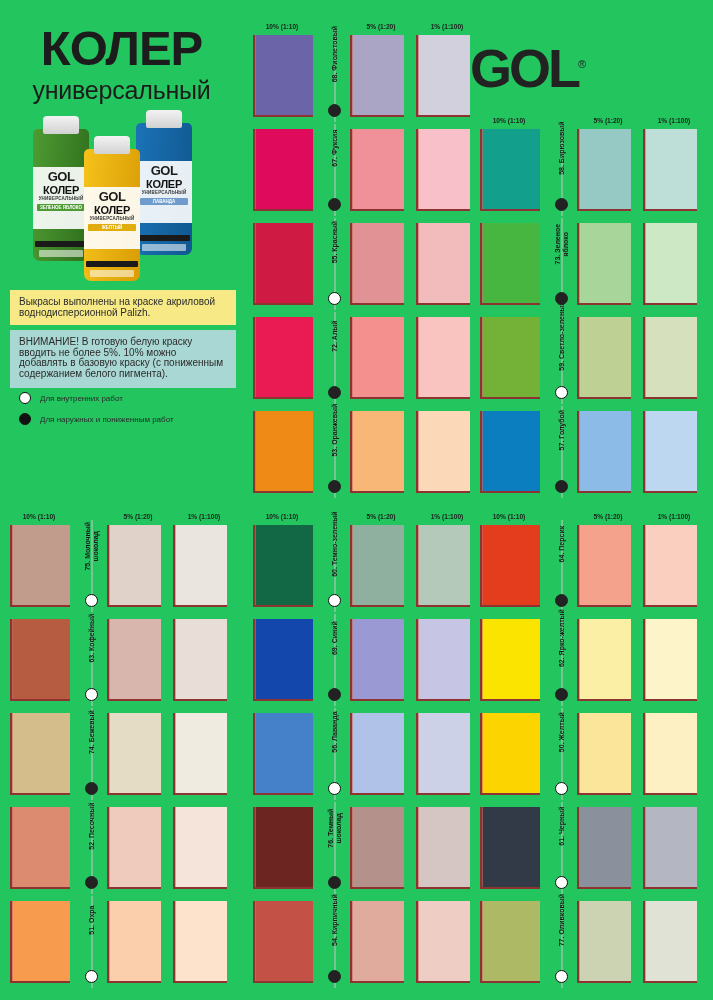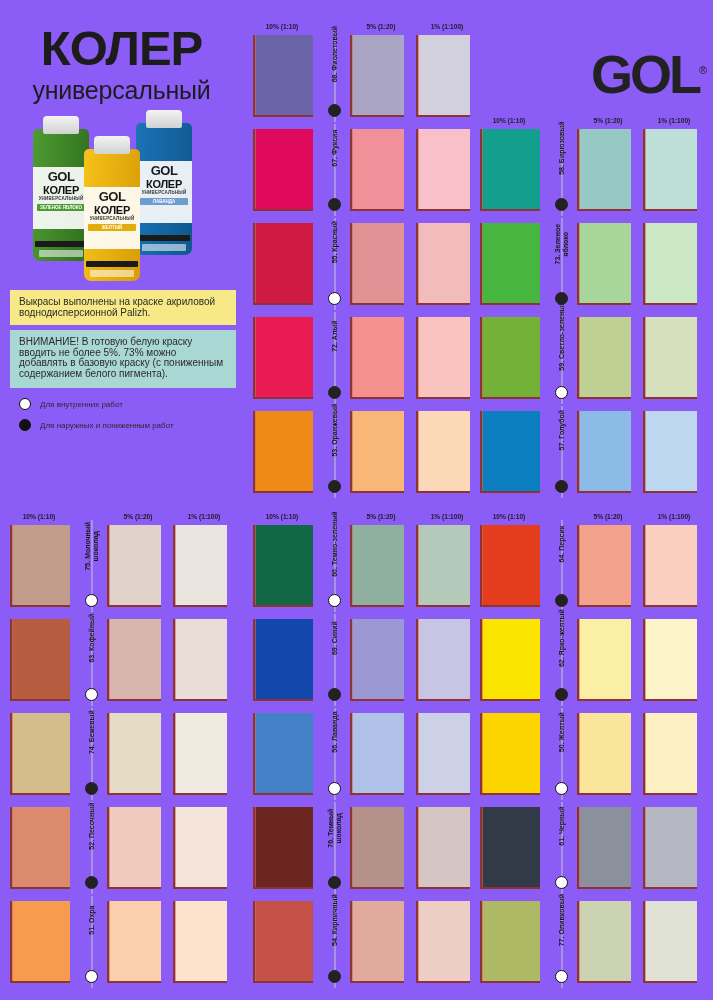--- a/index.html
+++ b/index.html
@@ -2,21 +2,21 @@
 <html><head>
 <meta charset="utf-8">
 <style>
   * { box-sizing: border-box; margin: 0; padding: 0; }
   html, body {
     width: 713px; height: 1000px;
     background: #ffffff;
     font-family: "Liberation Sans", sans-serif;
     overflow: hidden;
   }
-  .page { position: relative; width: 713px; height: 1000px; background:#8b5cf6; }
+  .page { position: relative; width: 713px; height: 1000px; background:#22c55e; }
 
   
   .brand { position:absolute; left:0; top:0; width:243px; height:500px; }
   .brand-title {
     font-size: 49px; font-weight: 700; letter-spacing: -1px;
     text-align:center; color:#1c1c1c; line-height:1; margin-top:24px;
     font-family:"Liberation Sans", sans-serif;
   }
   .brand-sub {
     font-size: 25px; font-weight: 400; text-align:center;
@@ -62,31 +62,31 @@
   #bottle-yellow{ left:84px; top:36px; background:linear-gradient(95deg,#f5c21a,#d99c06); z-index:3; }
   #bottle-blue  { left:136px; top:10px; background:linear-gradient(95deg,#1b73b7,#10578f); }
 
   
   .notes { position:absolute; left:10px; top:290px; width:226px; }
   .note { padding:7px 9px; font-size:10px; line-height:10.5px; color:#2b2b2b; }
   .note-yellow { background:#f7ea86; }
   .note-pink   { background:#f3b4bd; margin-top:5px; }
   .note-teal   { background:#a9d7d3; margin-top:5px; padding-bottom:9px; }
 
-  .legend { margin-top:10px; padding-left:9px; }
+  .legend { margin-top:4px; padding-left:9px; }
   .legend-row { display:flex; align-items:center; gap:9px; margin-bottom:9px; }
   .dot { width:12px; height:12px; border-radius:50%; border:1.6px solid #111; flex:0 0 auto; }
   .dot.filled { background:#111; }
   .dot.hollow { background:#fff; }
   .legend-row span { font-size:8px; color:#2b2b2b; }
 
   
   .gol-logo {
-    position:absolute; left:470px; top:32px; width:237px; height:80px;
-    display:flex; align-items:center; justify-content:flex-end;
+    position:absolute; left:470px; top:26px; width:237px; height:80px;
+    display:flex; align-items:center; justify-content:flex-start;
   }
   .gol-logo .word {
     font-size:54px; font-weight:700; color:#222; letter-spacing:-3px;
     line-height:54px; font-family:"Liberation Sans", sans-serif;
   }
   .gol-logo .reg { font-size:11px; vertical-align:super; letter-spacing:0; font-weight:400; }
 
   
   .group { position:absolute; }
   .group-head { display:flex; height:18px; align-items:flex-end; }
@@ -176,21 +176,21 @@
           <div class="uni">УНИВЕРСАЛЬНЫЙ</div>
           <div class="tone" style="background:#6f9ccd">ЛАВАНДА</div>
         </div>
         <div class="foot"></div>
         <div class="foot2"></div>
       </div>
     </div>
 
     <div class="notes">
       <div class="note note-yellow">Выкрасы выполнены на краске акриловой воднодисперсионной Palizh.</div>
-      <div class="note note-teal">ВНИМАНИЕ! В готовую белую краску вводить не более 5%. 73% можно добавлять в базовую краску (с пониженным содержанием белого пигмента).</div>
+      <div class="note note-teal">ВНИМАНИЕ! В готовую белую краску вводить не более 5%. 10% можно добавлять в базовую краску (с пониженным содержанием белого пигмента).</div>
 
       <div class="legend">
         <div class="legend-row">
           <span class="dot hollow"></span>
           <span>Для внутренних работ</span>
         </div>
         <div class="legend-row">
           <span class="dot filled"></span>
           <span>Для наружных и пониженным работ</span>
         </div>

